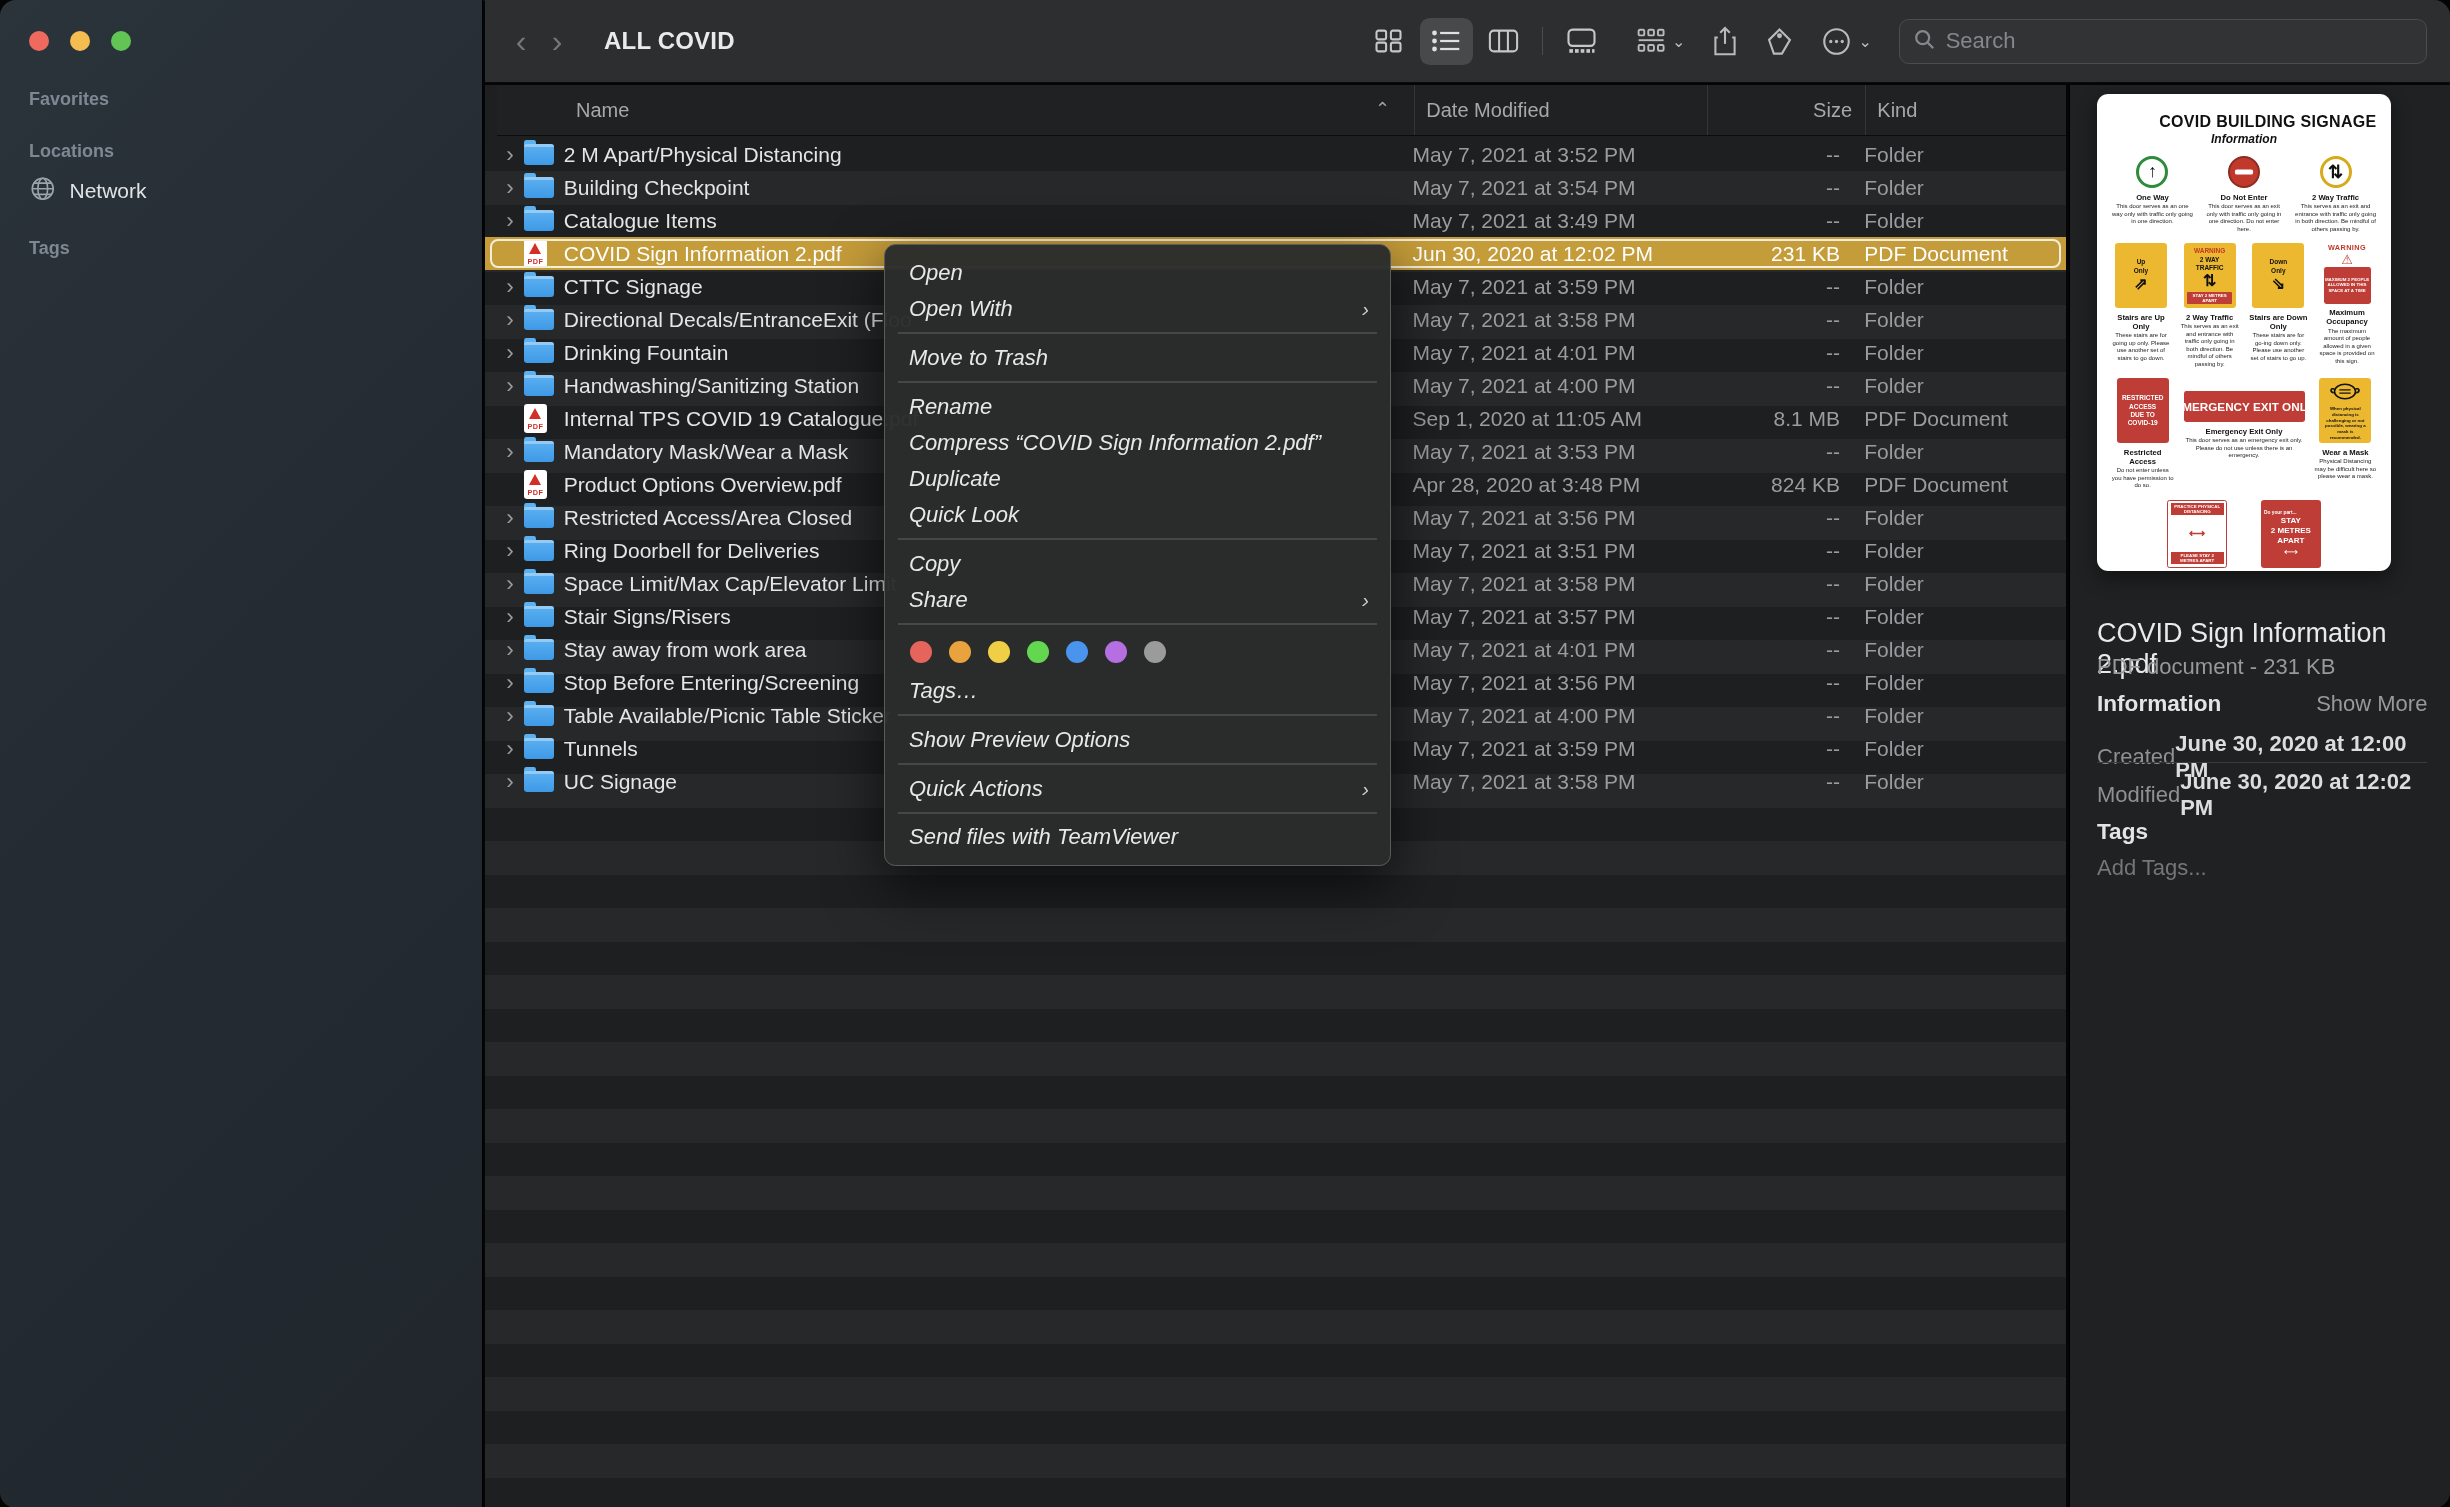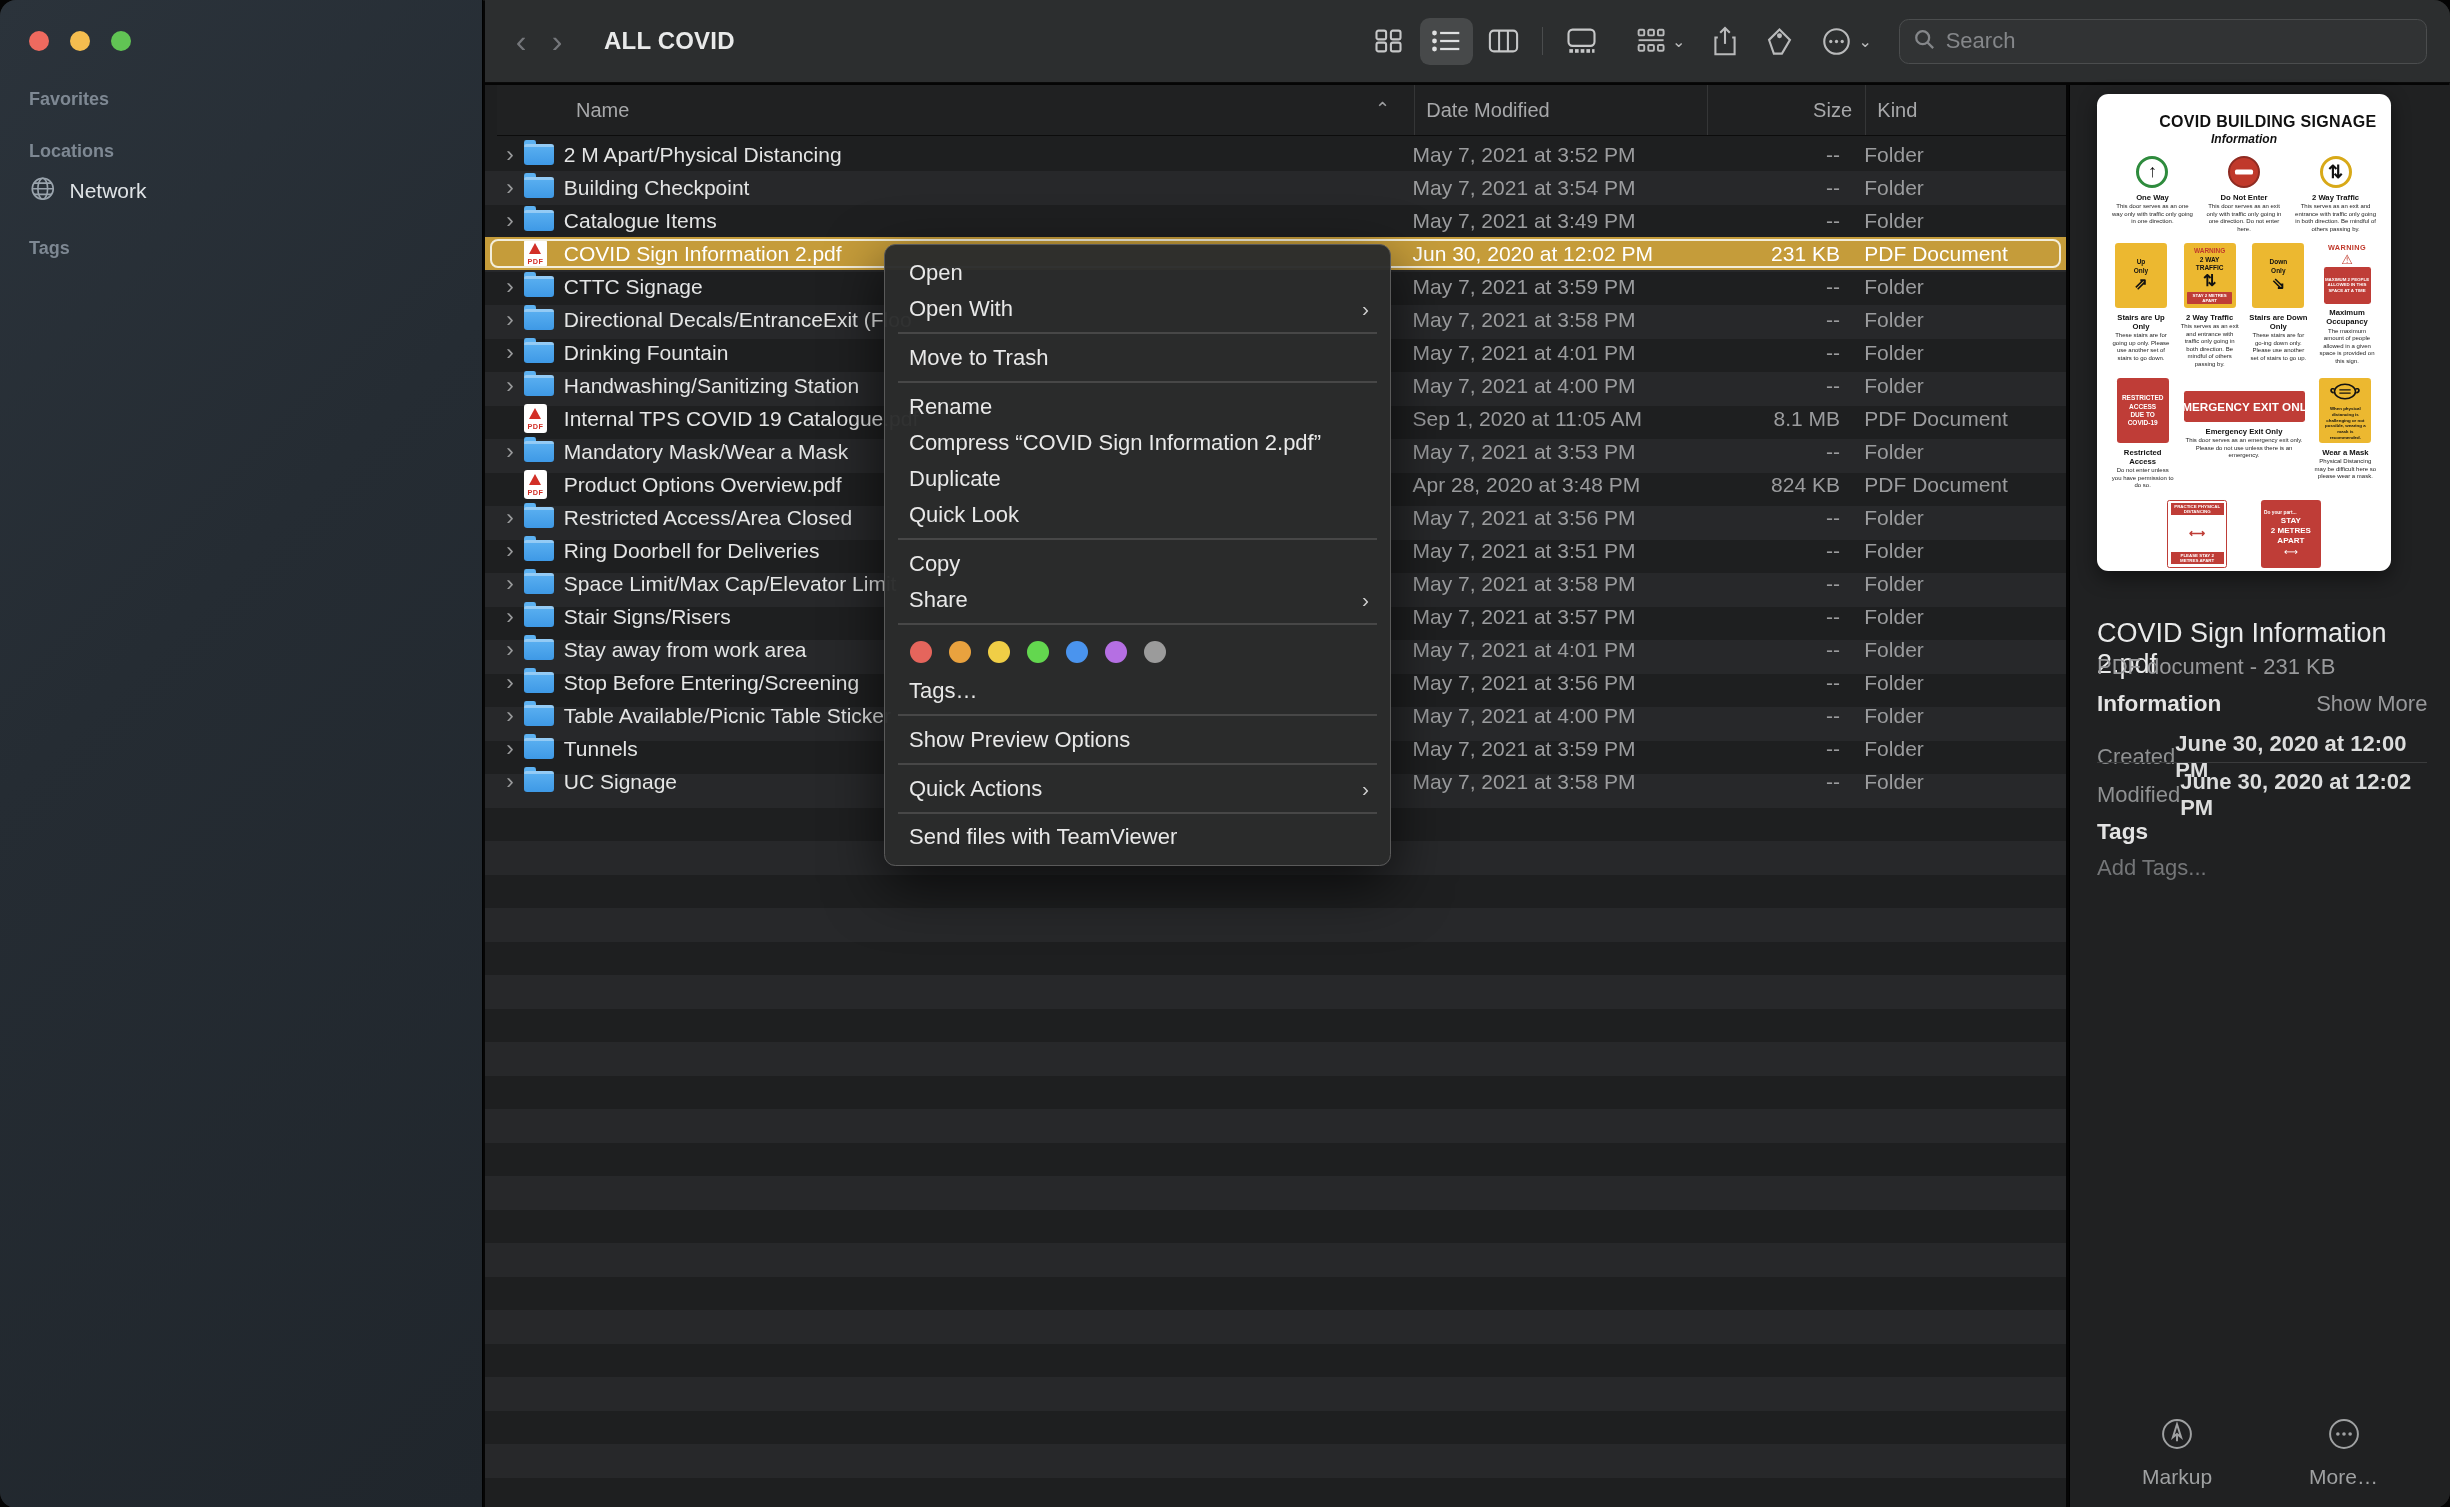--- a/index.html
+++ b/index.html
@@ -142,21 +142,21 @@
   .pv-kv .v { color:#dcdddd; font-weight:bold; }
   .pv-sep { position:absolute; left:27px; right:22.6px; height:0.8px; background:#3a3b3c; }
   .pv-tagshead { position:absolute; left:27px; top:734px; font-size:22.6px; font-weight:bold; color:#e4e4e4; }
   .pv-addtags { position:absolute; left:27px; top:770px; font-size:22px; color:#747678; }
   .pv-actions { position:absolute; left:0; right:0; bottom:19.4px; display:flex; justify-content:center; gap:97px; }
   .pv-action { display:flex; flex-direction:column; align-items:center; gap:8px; color:#9fa1a2; font-size:21px; }
 
   
   .menu { position:absolute; left:884px; top:244px; width:507px; background:rgba(42,43,43,.97);
           border:0.8px solid #5a5a5a; border-radius:11.3px; padding:9.7px 0;
-          box-shadow:0 19.4px 57px rgba(0,0,0,.65); }
+          box-shadow:0 19.4px 57px rgba(0,0,0,.65);font-style:italic; }
   .mi { position:relative; height:36px; display:flex; align-items:center; font-size:22px;
         color:#e8e8e8; padding:0 24px; }
   .mi .sub { position:absolute; right:21px; font-size:21px; color:#cfcfcf; }
   .mi.hl { height:40px; margin:0 8px; padding:0 16px; background:#ab923c; border-radius:8px; color:#fff; }
   .msep { height:1.6px; background:#474747; margin:5.7px 13px; }
   .mdots { height:42px; display:flex; align-items:center; gap:17px; padding:0 25px; }
   .mdot { width:22px; height:22px; border-radius:50%; }
 </style>
 </head>
 <body>
@@ -673,45 +673,20 @@
           <span class="v">June 30, 2020 at 12:00 PM</span>
         </div>
         <div class="pv-sep" style="top:677px;"></div>
         <div class="pv-kv" style="top:684px;">
           <span class="k">Modified</span>
           <span class="v">June 30, 2020 at 12:02 PM</span>
         </div>
         <div class="pv-tagshead">Tags</div>
         <div class="pv-addtags">Add Tags...</div>
 
-        <div class="pv-actions">
-          <div class="pv-action">
-            <span>
-              <svg width="36" height="36" viewBox="0 0 44 44" fill="none" stroke="#9fa1a2" stroke-width="2.4">
-                <circle cx="22" cy="22" r="17"></circle>
-                <path d="M22 10 L27 26 L22 22 L17 26 Z" fill="none"></path>
-                <line x1="22" y1="22" x2="22" y2="31"></line>
-              </svg>
-            </span>
-            <span>Markup</span>
-          </div>
-          <div class="pv-action">
-            <span>
-              <svg width="36" height="36" viewBox="0 0 44 44" fill="none" stroke="#9fa1a2" stroke-width="2.4">
-                <circle cx="22" cy="22" r="17"></circle>
-                <g fill="#9fa1a2" stroke="none">
-                  <circle cx="14.5" cy="22" r="2.2"></circle>
-                    <circle cx="22" cy="22" r="2.2"></circle>
-                    <circle cx="29.5" cy="22" r="2.2"></circle>
-                </g>
-              </svg>
-            </span>
-            <span>More…</span>
-          </div>
-        </div>
       </div>
     </div>
   </div>
 
   <div class="menu" id="menu">
       <div class="mi">
         <span>Open</span>
       </div>
       <div class="mi">
         <span>Open With</span>

